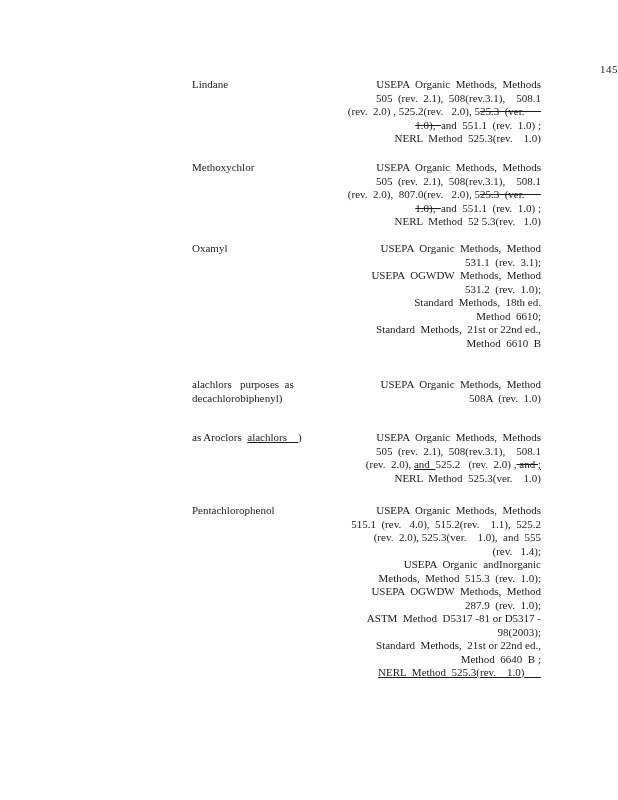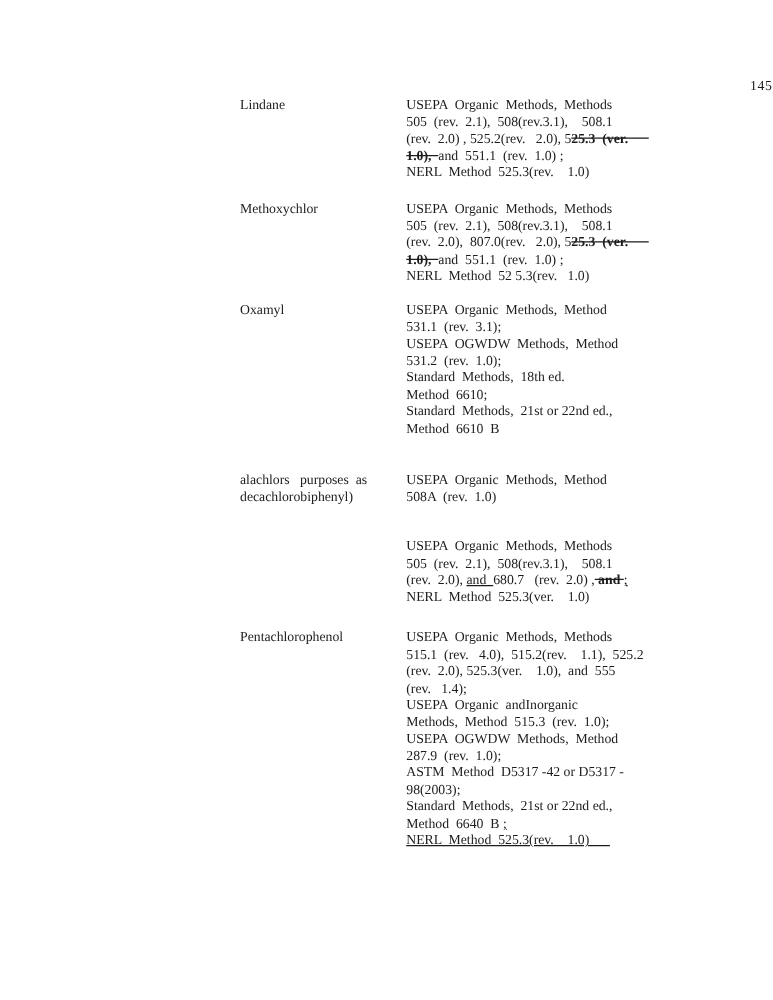--- a/index.html
+++ b/index.html
@@ -33,30 +33,31 @@
   }
   .col-left {
     position: absolute;
     left: 181px;
     top: 0;
     width: 156px;
     margin-left: 11px;
   }
   .col-right {
     position: absolute;
-    left: 325px;
+    left: 341px;
     top: 0;
     width: 200px;
+    text-align: right;
   }
   .line {
     white-space: pre;
     line-height: 13.5px;
     min-height: 13.5px;
   }
-  .strike { text-decoration: line-through; font-weight: bold; }
+  .strike { text-decoration: line-through; }
   .underline { text-decoration: underline; }
 </style>
 </head>
 <body>
 
 <div class="page">
   <div class="page-number">145</div>
   <div>
       <div class="row" style="top: 78px;">
         <div class="col-left">
@@ -102,42 +103,43 @@
           <div class="line"><span>alachlors   purposes  as</span></div>
           <div class="line"><span>decachlorobiphenyl)</span></div>
         </div>
         <div class="col-right">
           <div class="line"><span>USEPA  Organic  Methods,  Method</span></div>
           <div class="line"><span>508A  (rev.  1.0)</span></div>
         </div>
       </div>
       <div class="row" style="top: 431px;">
         <div class="col-left">
+          <div class="line"><span>as Aroclors  </span><span class="underline">alachlors    </span><span>)</span></div>
         </div>
         <div class="col-right">
           <div class="line"><span>USEPA  Organic  Methods,  Methods</span></div>
           <div class="line"><span>505  (rev.  2.1),  508(rev.3.1),    508.1</span></div>
-          <div class="line"><span>(rev.  2.0), </span><span class="underline">and  </span><span>680.7   (rev.  2.0) ,</span><span class="strike"> and </span><span class="underline">;</span></div>
+          <div class="line"><span>(rev.  2.0), </span><span class="underline">and  </span><span>525.2   (rev.  2.0) ,</span><span class="strike"> and </span><span class="underline">;</span></div>
           <div class="line"><span>NERL  Method  525.3(ver.    1.0)</span></div>
         </div>
       </div>
       <div class="row" style="top: 504px;">
         <div class="col-left">
           <div class="line"><span>Pentachlorophenol</span></div>
         </div>
         <div class="col-right">
           <div class="line"><span>USEPA  Organic  Methods,  Methods</span></div>
           <div class="line"><span>515.1  (rev.   4.0),  515.2(rev.    1.1),  525.2</span></div>
           <div class="line"><span>(rev.  2.0), 525.3(ver.    1.0),  and  555</span></div>
           <div class="line"><span>(rev.   1.4);</span></div>
           <div class="line"><span>USEPA  Organic  andInorganic</span></div>
           <div class="line"><span>Methods,  Method  515.3  (rev.  1.0);</span></div>
           <div class="line"><span>USEPA  OGWDW  Methods,  Method</span></div>
           <div class="line"><span>287.9  (rev.  1.0);</span></div>
-          <div class="line"><span>ASTM  Method  D5317 -42 or D5317 -</span></div>
+          <div class="line"><span>ASTM  Method  D5317 -81 or D5317 -</span></div>
           <div class="line"><span>98(2003);</span></div>
           <div class="line"><span>Standard  Methods,  21st or 22nd ed.,</span></div>
           <div class="line"><span>Method  6640  B </span><span class="underline">;</span></div>
           <div class="line"><span class="underline">NERL  Method  525.3(rev.    1.0)      </span></div>
         </div>
       </div>
     </div>
 </div>
 
 </body></html>

